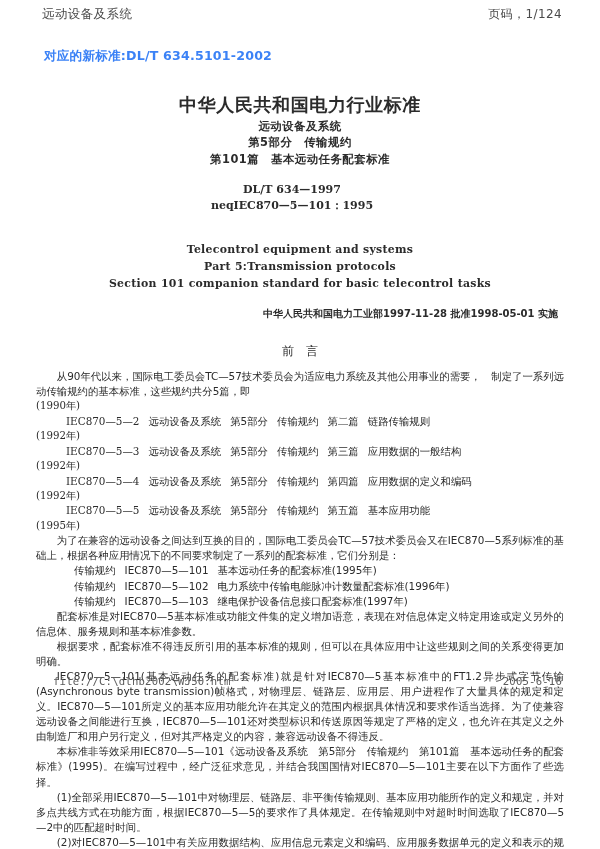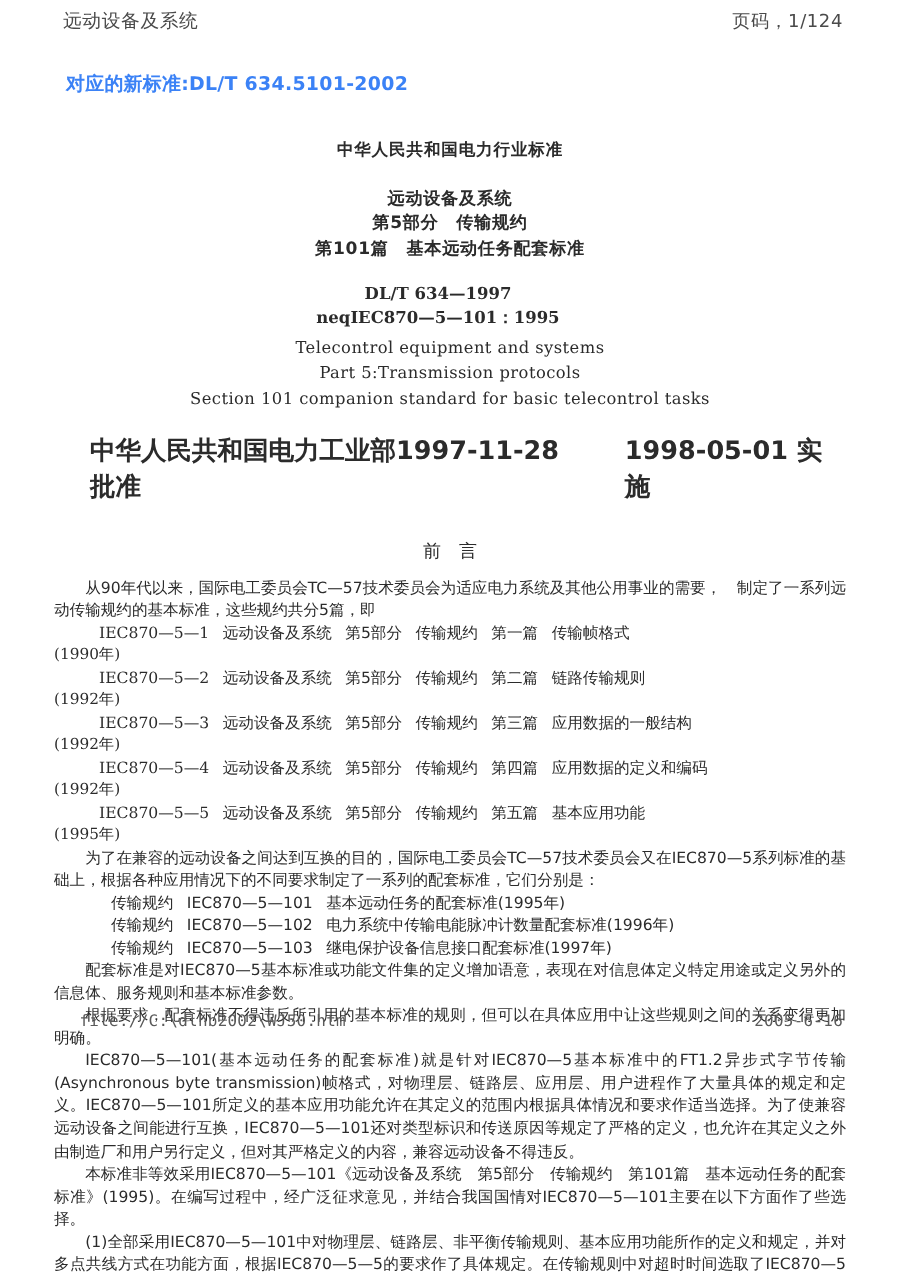--- a/index.html
+++ b/index.html
@@ -59,60 +59,59 @@
     top: 92px;
     left: 36px;
     width: 528px;
     font-size: 10.4px;
     line-height: 1.42;
   }
 
   .center { text-align: center; }
 
   .title-cn {
-    font-size: 11px;
+    font-size: 18px;
     font-weight: bold;
     letter-spacing: 0.6px;
-    margin-bottom: 16px;
+    margin-bottom: 0;
   }
   .subtitle-block {
     font-size: 11.4px;
     font-weight: bold;
     line-height: 1.48;
     letter-spacing: 0.5px;
   }
 
   .std-codes {
     text-align: center;
     font-size: 11px;
     font-weight: bold;
     line-height: 1.45;
     margin-top: 14px;
     padding-right: 16px;
     font-family: "DejaVu Serif", "Liberation Serif", serif;
   }
 
   .title-en {
-    margin-top: 4px;
+    margin-top: 28px;
     text-align: center;
     font-size: 10.9px;
-    font-weight: normal;
+    font-weight: bold;
     line-height: 1.55;
     font-family: "DejaVu Serif", "Liberation Serif", serif;
     letter-spacing: 0.3px;
   }
 
   .approval {
     margin-top: 14px;
     display: flex;
     justify-content: flex-end;
-    font-size: 17px;
+    font-size: 10px;
     font-weight: bold;
     padding: 0 6px 0 24px;
-    gap: 21px;
   }
 
   .foreword-head {
     margin-top: 22px;
     text-align: center;
     font-size: 12px;
     font-weight: normal;
     letter-spacing: 12px;
     padding-left: 12px;
   }
@@ -206,23 +205,20 @@
       <span>中华人民共和国电力工业部1997-11-28 批准</span>
       <span>1998-05-01 实施</span>
     </div>
 
     <div class="foreword-head">前言</div>
 
     <p class="para first">从90年代以来，国际电工委员会TC—57技术委员会为适应电力系统及其他公用事业的需要，　制定了一系列远动传输规约的基本标准，这些规约共分5篇，即</p>
 
     <div>
 
-      <div class="std-row">
-        <span class="code">IEC870—5—1</span><span class="gap"></span><span>远动设备及系统</span><span class="gap"></span><span>第5部分</span><span class="gap"></span><span>传输规约</span><span class="gap"></span><span>第一篇</span><span class="gap"></span><span>传输帧格式</span>
-      </div>
       <div class="year">(1990年)</div>
 
       <div class="std-row">
         <span class="code">IEC870—5—2</span><span class="gap"></span><span>远动设备及系统</span><span class="gap"></span><span>第5部分</span><span class="gap"></span><span>传输规约</span><span class="gap"></span><span>第二篇</span><span class="gap"></span><span>链路传输规则</span>
       </div>
       <div class="year">(1992年)</div>
 
       <div class="std-row">
         <span class="code">IEC870—5—3</span><span class="gap"></span><span>远动设备及系统</span><span class="gap"></span><span>第5部分</span><span class="gap"></span><span>传输规约</span><span class="gap"></span><span>第三篇</span><span class="gap"></span><span>应用数据的一般结构</span>
       </div>

